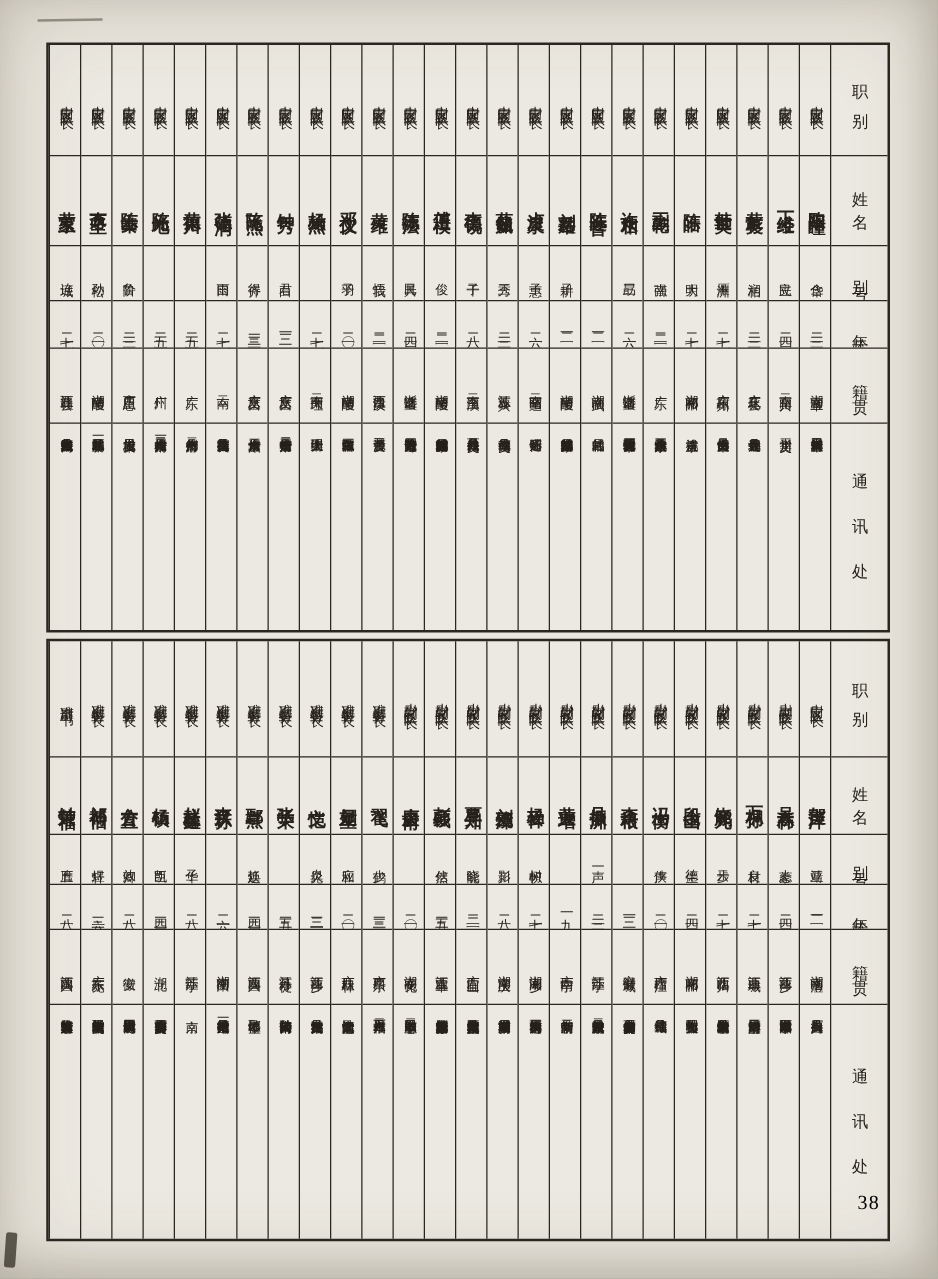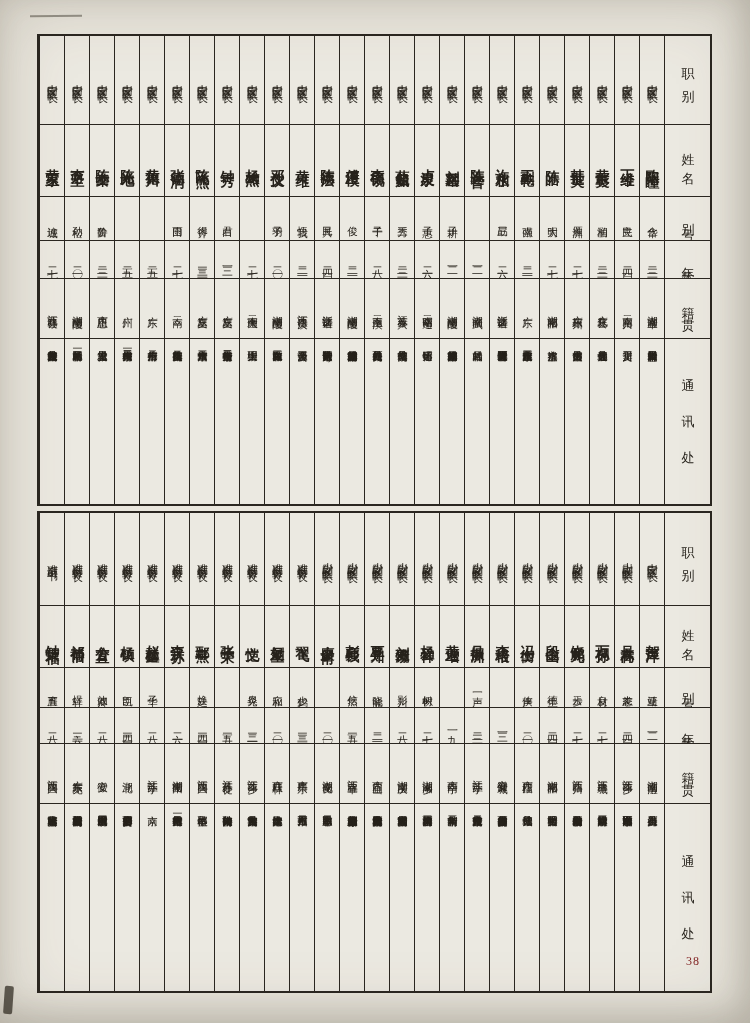--- a/index.html
+++ b/index.html
@@ -50,21 +50,21 @@
   .hv-rank   { letter-spacing:22px; }
   .hv-name   { letter-spacing:18px; }
   .hv-alias  { letter-spacing:6px;  }
   .hv-age    { letter-spacing:3px;  }
   .hv-native { letter-spacing:12px; }
   .hv-address{ letter-spacing:36px; height:auto; }
   .hc.c-address { align-items:center; padding:0; }
 
   .page-number {
     position:absolute; left:686px; top:954px;
-    font-size:12px; color:#7f1d1d; letter-spacing:1px;
+    font-size:16px; color:#000000; letter-spacing:1px;
   }
   .artifact { position:absolute; background:#332e24; }
   .artifact.a1 { left:30px; top:15px; width:52px; height:2px; opacity:.45; transform:rotate(-.8deg); }
   .artifact.a2 { left:4px; top:986px; width:9px; height:28px; opacity:.75; border-radius:2px; transform:rotate(4deg); }
 </style>
 </head>
 <body>
 
 <div class="page">
   <div class="artifact a1"></div>

